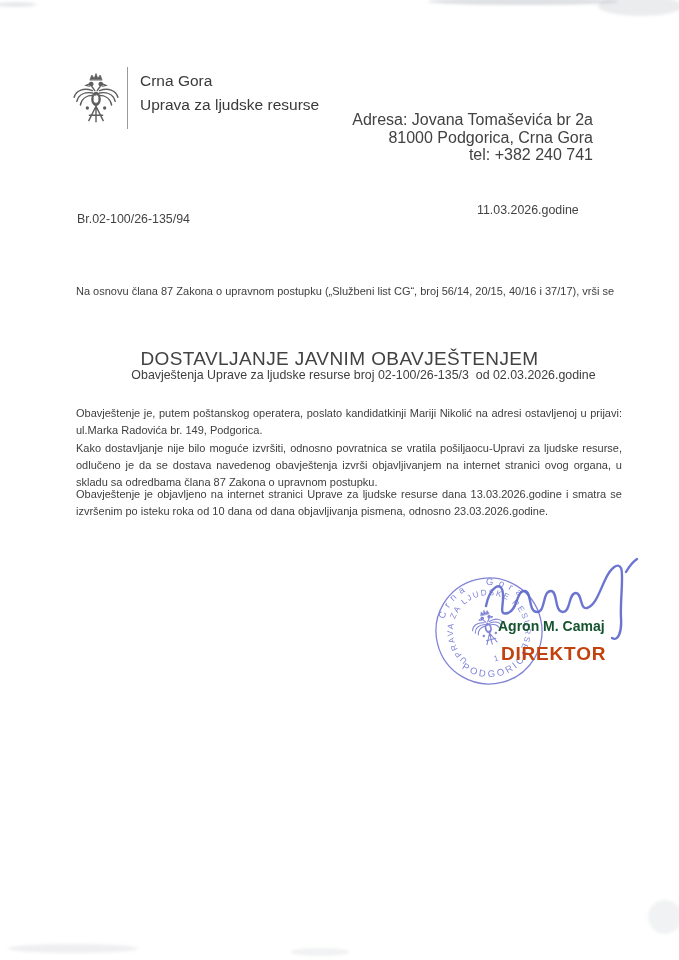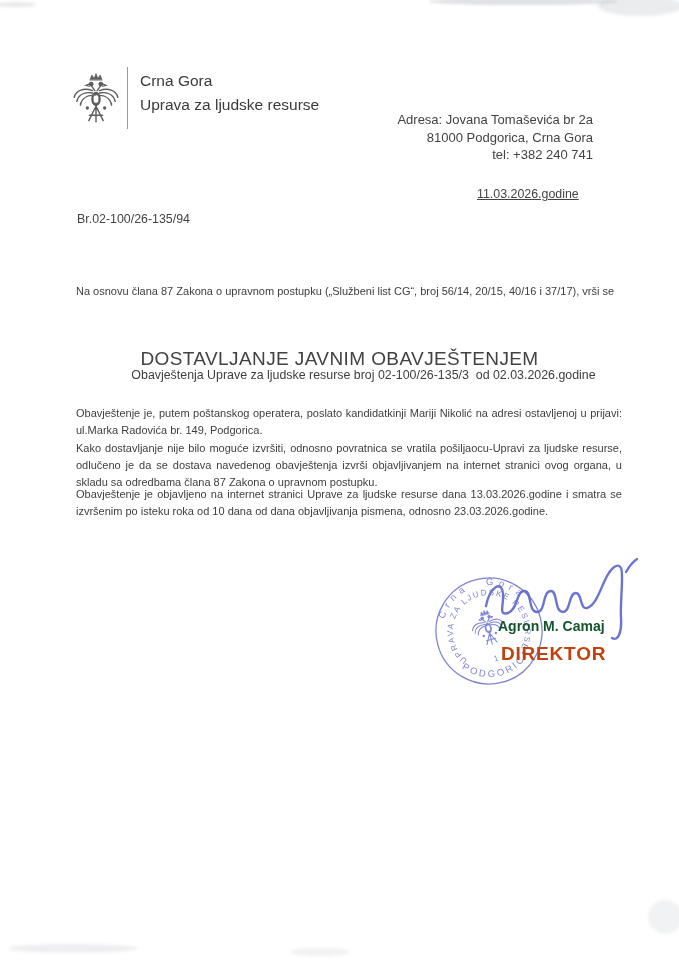--- a/index.html
+++ b/index.html
@@ -6,24 +6,24 @@
   body{
     width:679px;height:960px;position:relative;background:#ffffff;
     font-family:"Liberation Sans","DejaVu Sans",sans-serif;
     color:#3d3d3d;overflow:hidden;
   }
   
   .coa-svg{position:absolute;left:72px;top:66px;width:48px;height:66px;color:#5e5e5e;}
   .hdr-divider{position:absolute;left:127px;top:67px;width:1px;height:62px;background:#9a9a9a;}
   .org1{position:absolute;left:140px;top:72px;font-size:15.5px;color:#3a3a3a;}
   .org2{position:absolute;left:140px;top:96px;font-size:15.5px;color:#3a3a3a;}
-  .address{position:absolute;right:86px;top:111px;text-align:right;font-size:13px;line-height:17.5px;color:#424242;}
+  .address{position:absolute;right:86px;top:111px;text-align:right;font-size:16px;line-height:17.5px;color:#424242;}
   
   .refnum{position:absolute;left:77px;top:212px;font-size:12.4px;color:#434343;}
-  .docdate{position:absolute;left:477px;top:187px;font-size:12.4px;color:#434343;text-decoration:underline;}
+  .docdate{position:absolute;left:477px;top:203px;font-size:12.4px;color:#434343;}
   
   .para{position:absolute;left:76px;width:546px;font-size:11px;line-height:17px;color:#3e3e3e;text-align:justify;}
   .p-intro{top:283px;}
   .p1{top:405px;}
   .p2{top:440px;}
   .p3{top:486px;}
   .doc-title{position:absolute;left:0;right:0;top:340px;text-align:center;font-size:19px;letter-spacing:.4px;color:#424242;margin-top:8px;}
   .doc-subtitle{position:absolute;left:0;right:0;top:368px;text-align:center;font-size:12.4px;color:#3e3e3e;white-space:pre-wrap;padding-left:48px;}
   
   .stamp-svg{position:absolute;left:424px;top:566px;width:130px;height:130px;transform:rotate(-14deg);color:#6f73d0;opacity:.88;}

